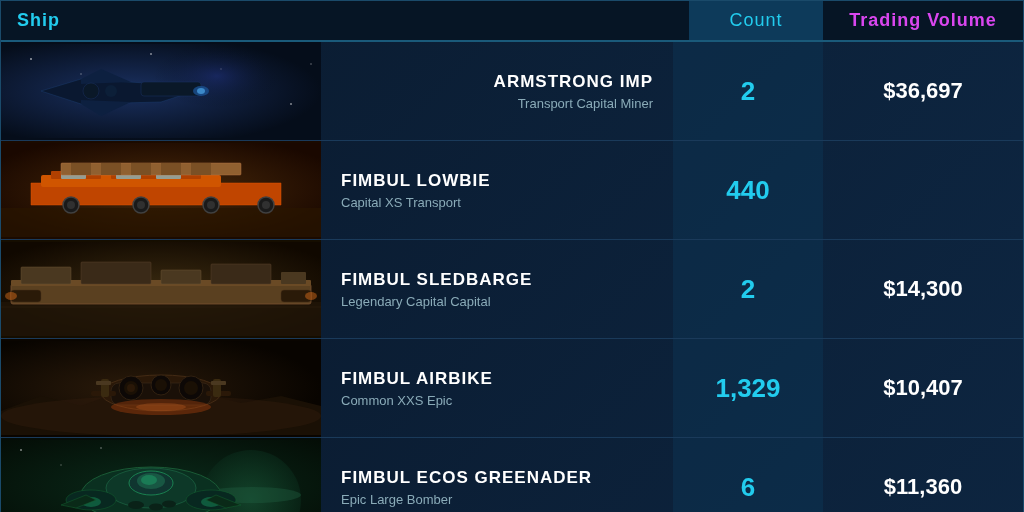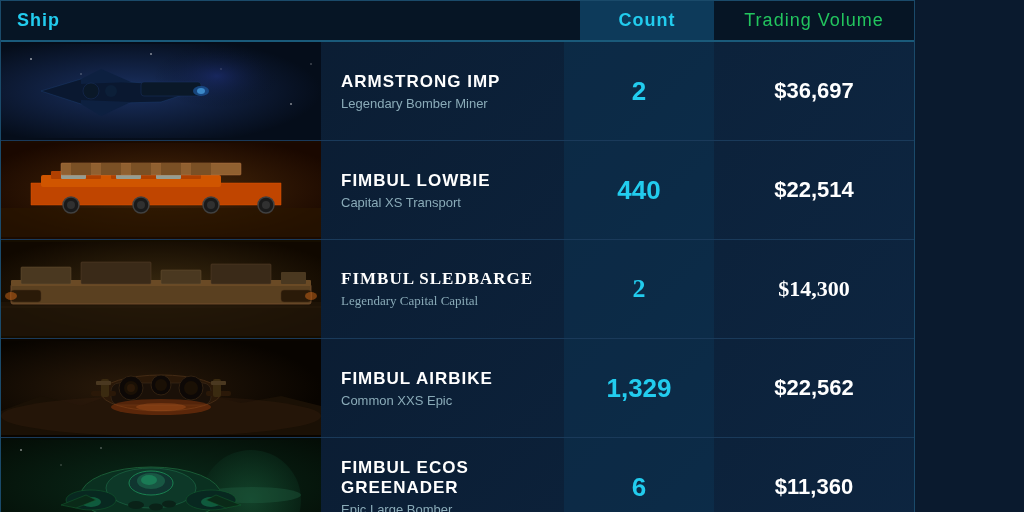--- a/index.html
+++ b/index.html
@@ -6,21 +6,21 @@
 
     body {
       width: 1024px;
       height: 512px;
       background: #0a1a2e;
       font-family: 'Arial', sans-serif;
       overflow: hidden;
     }
 
     .table-container {
-      width: 915px;
+      width: 1024px;
       height: 512px;
       border: 1px solid #1a4a6a;
     }
 
     .table-header {
       display: grid;
       grid-template-columns: 320px 1fr 150px 200px;
       background: #061525;
       border-bottom: 2px solid #1a5a7a;
       height: 41px;
@@ -36,49 +36,49 @@
     }
 
     .header-empty {
       
     }
 
     .header-count {
       text-align: center;
       color: #22ccee;
       font-size: 18px;
-      font-weight: bold;
+      font-weight: normal;
       letter-spacing: 1px;
       background: #0d3a5a;
       height: 100%;
       display: flex;
       align-items: center;
       justify-content: center;
       margin-left: 16px;
     }
 
     .header-volume {
       text-align: center;
-      color: #22c55e;
+      color: #d946ef;
       font-size: 18px;
-      font-weight: normal;
+      font-weight: bold;
       letter-spacing: 1px;
     }
 
     .table-row {
       display: grid;
       grid-template-columns: 320px 1fr 150px 200px;
       height: ~94px;
       border-bottom: 1px solid #1a3a5a;
       position: relative;
     }
 
-    .row-0 { background: linear-gradient(135deg, #0a1a2e 0%, #0d2540 100%); }
+    .row-0 { background: linear-gradient(135deg, #0a1a2e 0%, #0d2540 100%); text-align: right; }
     .row-1 { background: linear-gradient(135deg, #0a1a2e 0%, #0d2540 100%); }
-    .row-2 { background: linear-gradient(135deg, #0a1a2e 0%, #0d2540 100%); font-family: Liberation Serif, serif; }
+    .row-2 { background: linear-gradient(135deg, #0a1a2e 0%, #0d2540 100%); }
     .row-3 { background: linear-gradient(135deg, #0a1a2e 0%, #0d2540 100%); }
     .row-4 { background: linear-gradient(135deg, #0a1a2e 0%, #0d2540 100%); }
 
     .ship-image {
       width: 320px;
       overflow: hidden;
       position: relative;
     }
 
     
@@ -195,21 +195,21 @@
           <rect x="140" y="38" width="60" height="14" rx="3" fill="#0a1828" stroke="#1a3060" stroke-width="0.5"></rect>
           <circle cx="90" cy="47" r="8" fill="#0a1828" stroke="#1a3060" stroke-width="0.5"></circle>
           <circle cx="110" cy="47" r="6" fill="#0c1f38"></circle>
 
           <ellipse cx="200" cy="47" rx="8" ry="5" fill="#1a5090" opacity="0.8"></ellipse>
           <ellipse cx="200" cy="47" rx="4" ry="3" fill="#4090d0" opacity="0.9"></ellipse>
         </svg>
       </div>
       <div class="ship-info">
         <div class="ship-name">ARMSTRONG IMP</div>
-        <div class="ship-type">Legendary Bomber Miner</div>
+        <div class="ship-type">Transport Capital Miner</div>
       </div>
       <div class="ship-count">2</div>
       <div class="ship-volume">$36,697</div>
     </div>
 
     <div class="table-row row-1">
       <div class="ship-image ship-img-1">
         <svg width="320" height="100%" viewBox="0 0 320 94" xmlns="http://www.w3.org/2000/svg">
           <defs>
             <radialGradient id="bg1" cx="50%" cy="50%" r="60%">
@@ -245,21 +245,20 @@
           <rect x="130" y="20" width="20" height="12" fill="#7a5025"></rect>
           <rect x="160" y="20" width="20" height="12" fill="#7a5025"></rect>
           <rect x="190" y="20" width="20" height="12" fill="#7a5025"></rect>
         </svg>
       </div>
       <div class="ship-info">
         <div class="ship-name">FIMBUL LOWBIE</div>
         <div class="ship-type">Capital XS Transport</div>
       </div>
       <div class="ship-count">440</div>
-      <div class="ship-volume">$22,514</div>
     </div>
 
     <div class="table-row row-2">
       <div class="ship-image ship-img-2">
         <svg width="320" height="100%" viewBox="0 0 320 94" xmlns="http://www.w3.org/2000/svg">
           <defs>
             <radialGradient id="bg2" cx="50%" cy="50%" r="60%">
               <stop offset="0%" stop-color="#3a2a10"></stop>
               <stop offset="100%" stop-color="#100800"></stop>
             </radialGradient>
@@ -330,21 +329,21 @@
           <rect x="212" y="38" width="8" height="18" rx="2" fill="#3a2a10"></rect>
           <rect x="95" y="40" width="15" height="4" rx="1" fill="#4a3820"></rect>
           <rect x="210" y="40" width="15" height="4" rx="1" fill="#4a3820"></rect>
         </svg>
       </div>
       <div class="ship-info">
         <div class="ship-name">FIMBUL AIRBIKE</div>
         <div class="ship-type">Common XXS Epic</div>
       </div>
       <div class="ship-count">1,329</div>
-      <div class="ship-volume">$22,562</div>
+      <div class="ship-volume">$10,407</div>
     </div>
 
     <div class="table-row row-4" style="border-bottom:none;">
       <div class="ship-image ship-img-4">
         <svg width="320" height="100%" viewBox="0 0 320 94" xmlns="http://www.w3.org/2000/svg">
           <defs>
             <radialGradient id="bg4" cx="50%" cy="50%" r="70%">
               <stop offset="0%" stop-color="#0a2a1a"></stop>
               <stop offset="100%" stop-color="#040d06"></stop>
             </radialGradient>

